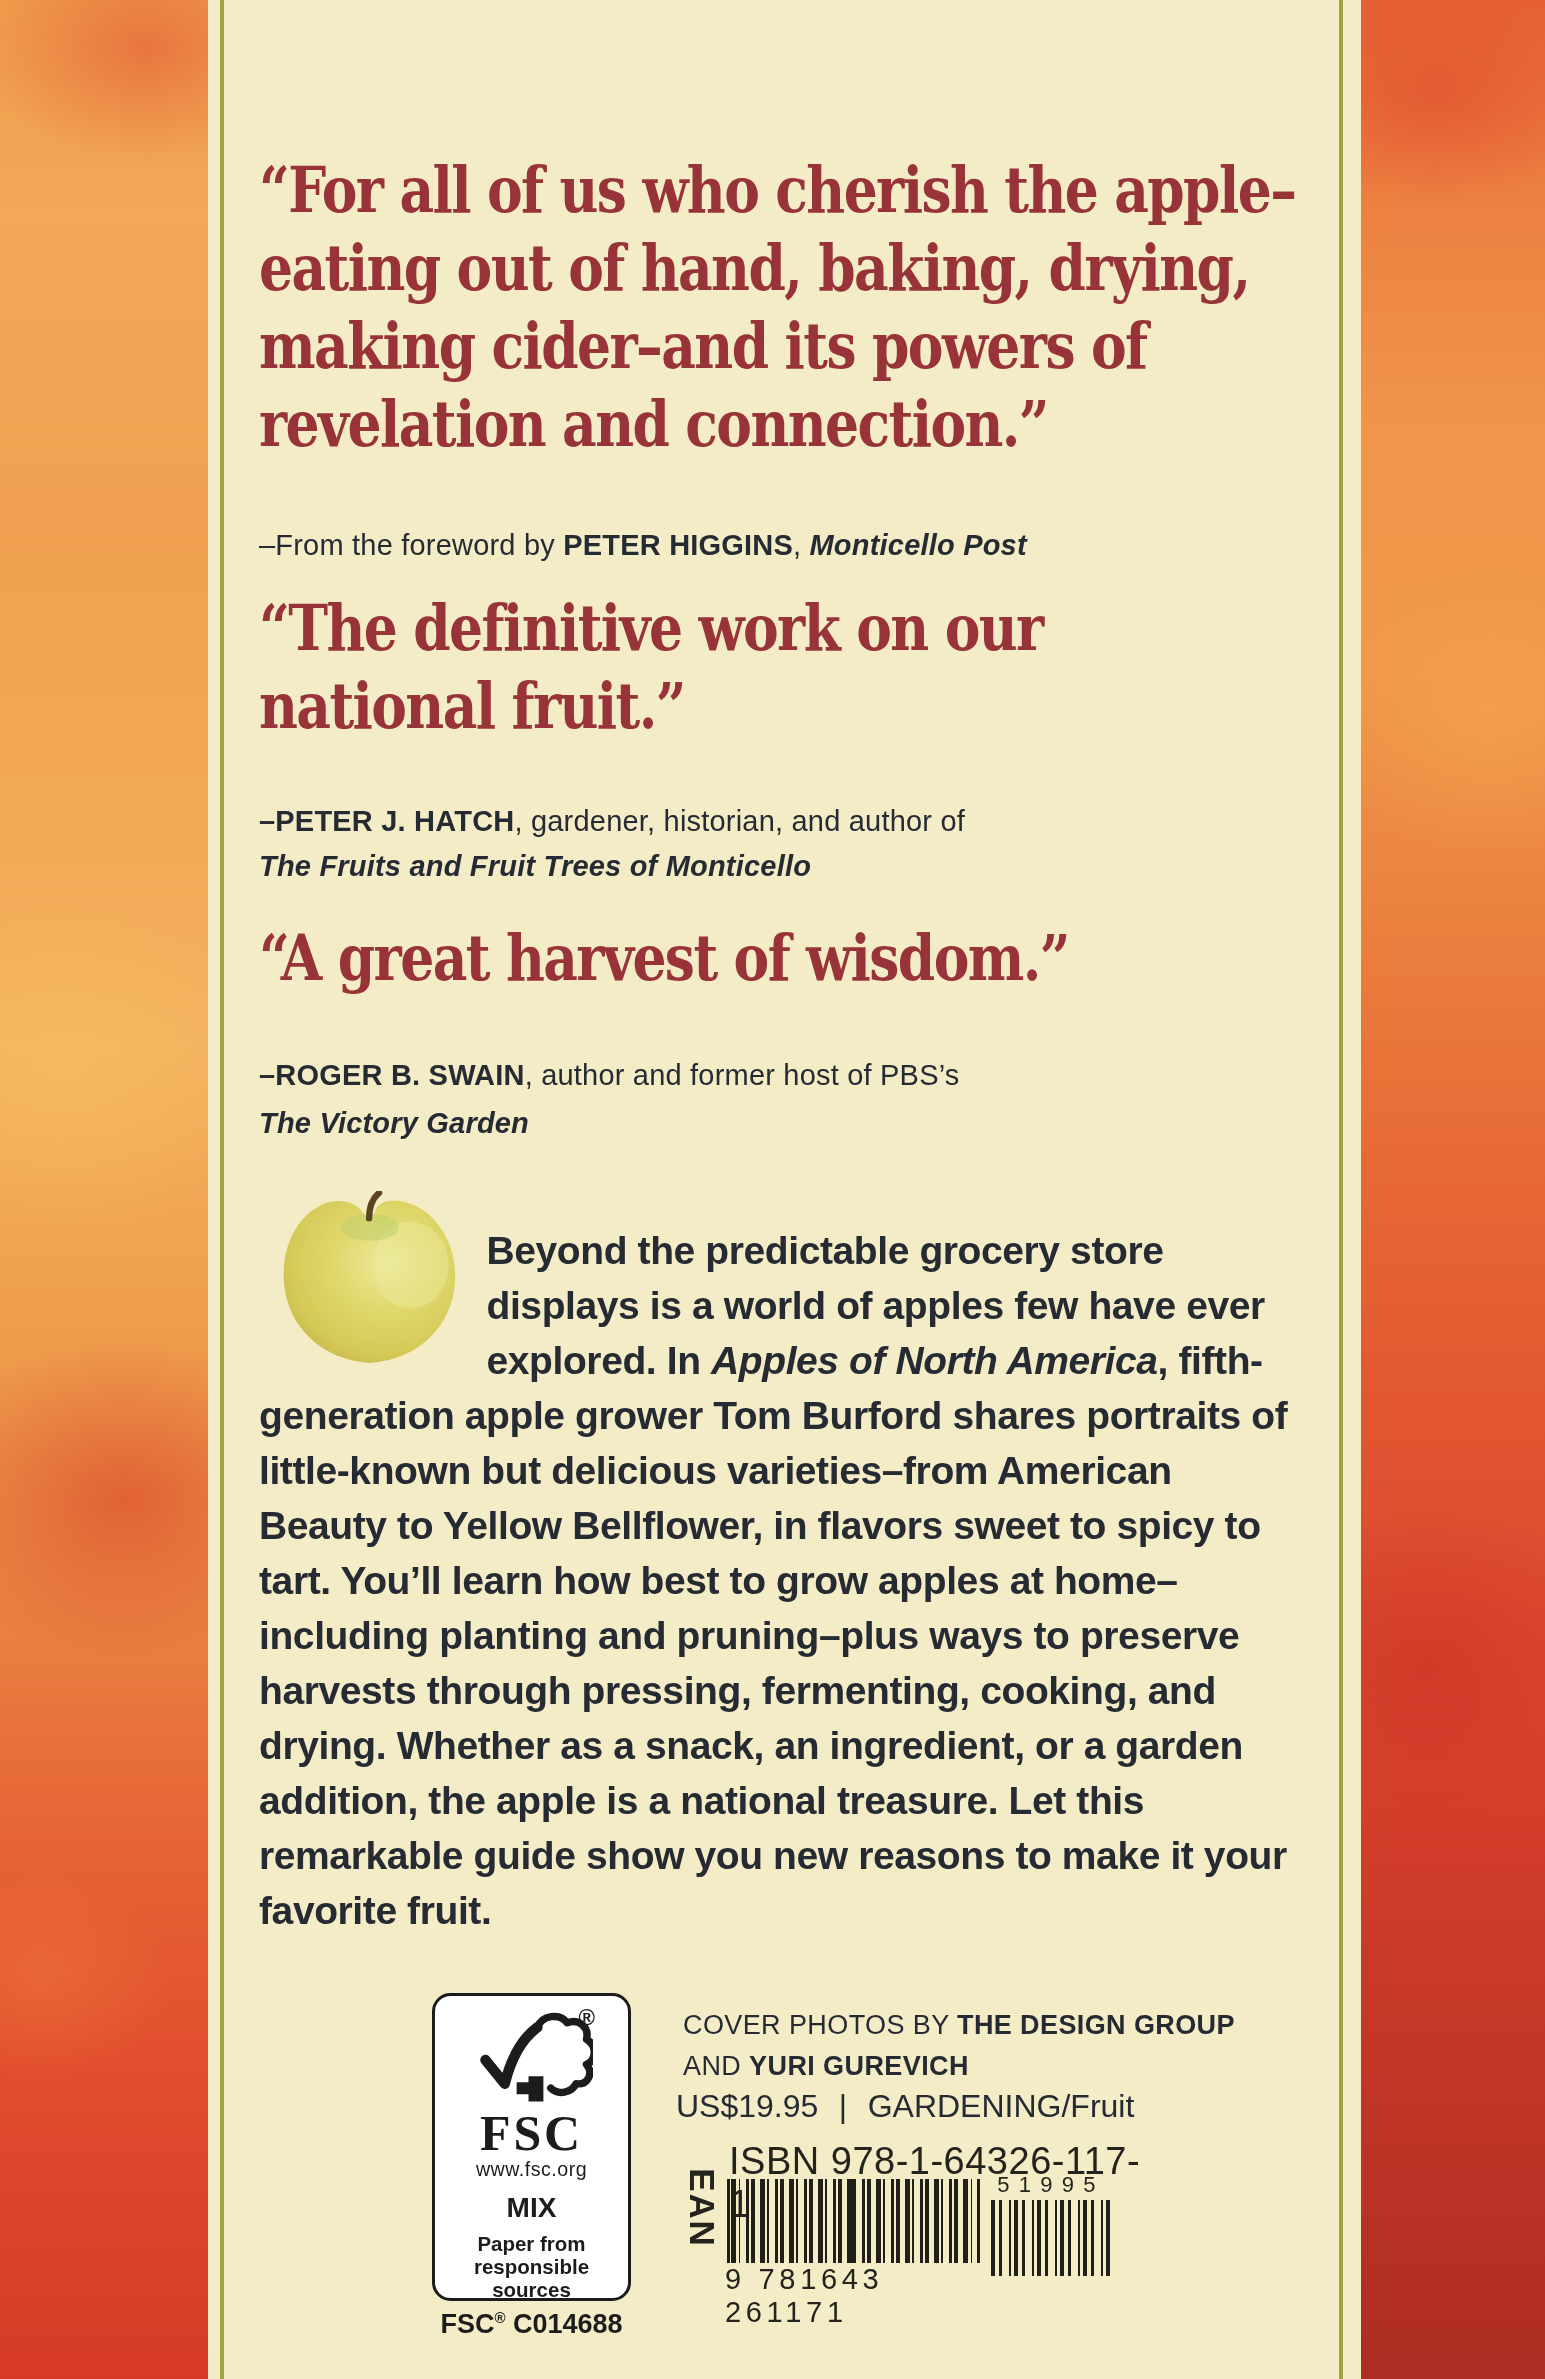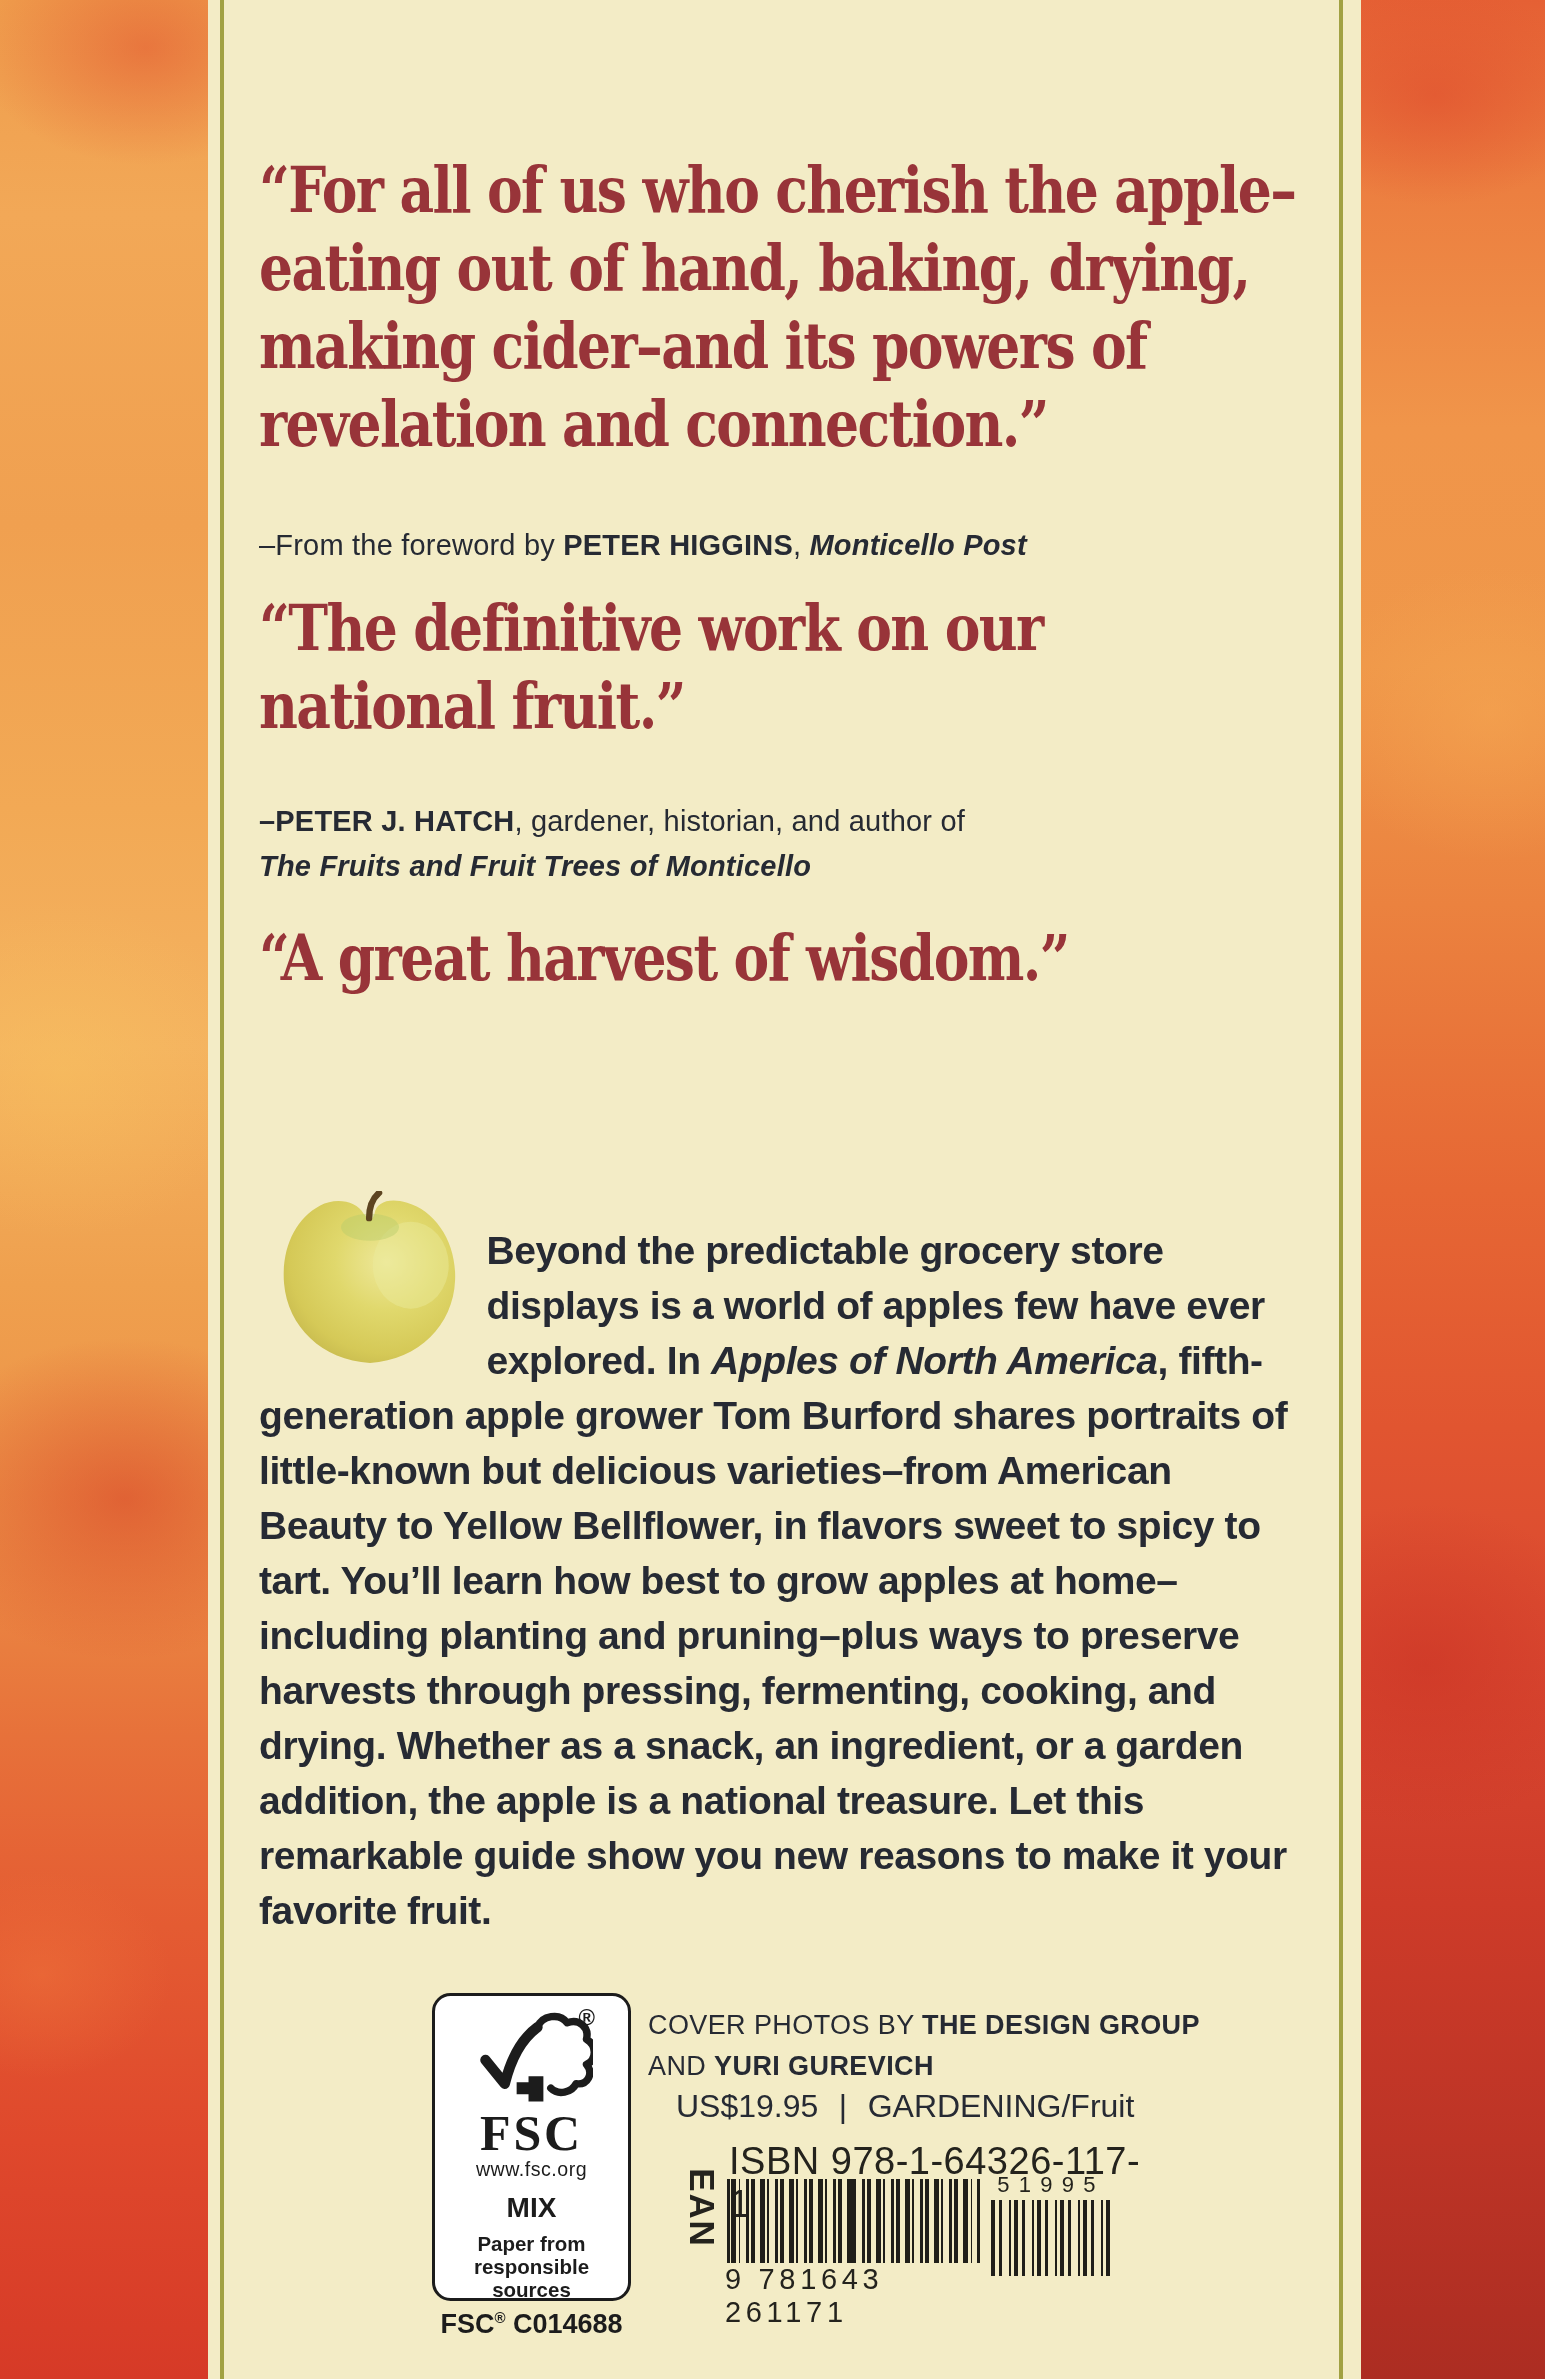--- a/index.html
+++ b/index.html
@@ -59,21 +59,21 @@
   .fsc-reg{position:absolute;right:-1.9px;top:0;font-size:22.4px;font-weight:700;}
   .fsc-brand{font-family:"Liberation Serif",serif;font-weight:700;font-size:50px;
              line-height:48px;letter-spacing:2.8px;}
   .fsc-url{font-size:19.6px;line-height:24px;letter-spacing:0.5px;}
   .fsc-mix{font-size:28px;font-weight:700;line-height:32px;margin-top:11.2px;}
   .fsc-paper{font-size:20.5px;font-weight:700;line-height:23px;text-align:center;margin-top:7.5px;}
   .fsc-code{font-size:27px;font-weight:700;margin-top:8.4px;}
   .fsc-code sup{font-size:15px;}
 
   
-  .credit-line{position:absolute;left:648px;color:#262a33;font-size:27px;letter-spacing:0.4px;}
+  .credit-line{position:absolute;left:683px;color:#262a33;font-size:27px;letter-spacing:0.4px;}
   .credit-line b{font-weight:700;}
   .cl1{top:2010px;} .cl2{top:2051px;}
   .price-line{position:absolute;left:676px;top:2088px;color:#262a33;font-size:32px;font-weight:400;}
   .price-line .divider{margin:0 20.5px;font-weight:400;}
 
   
   .barcode-block{position:absolute;left:671px;top:2140px;width:485px;height:158px;color:#24231d;}
   .isbn{position:absolute;left:58px;top:0;font-size:38px;letter-spacing:0.5px;}
   .ean{position:absolute;left:-9.3px;top:48px;font-size:35px;font-weight:700;letter-spacing:1.9px;
        transform:rotate(90deg);transform-origin:center;}
@@ -114,20 +114,24 @@
     <div class="qline">national fruit.”</div>
   </section>
   <p class="attr a2">
     <span class="strong">–PETER J. HATCH</span><span>, gardener, historian, and author of</span><br>
     <span class="ital">The Fruits and Fruit Trees of Monticello</span>
   </p>
 
   <section class="quote q3">
     <div class="qline">“A great harvest of wisdom.”</div>
   </section>
+  <p class="attr a3">
+    <span class="strong">–ROGER B. SWAIN</span><span>, author and former host of PBS’s</span><br>
+    <span class="ital">The Victory Garden</span>
+  </p>
 
   <div class="body-copy">
     <span class="apple-wrap">
       <svg viewBox="0 0 210 200">
         <defs>
           <radialGradient id="apg" cx="60%" cy="38%" r="75%">
             <stop offset="0%" stop-color="#eee89a"></stop>
             <stop offset="40%" stop-color="#e0d86c"></stop>
             <stop offset="75%" stop-color="#d5c957"></stop>
             <stop offset="100%" stop-color="#c0b249"></stop>

